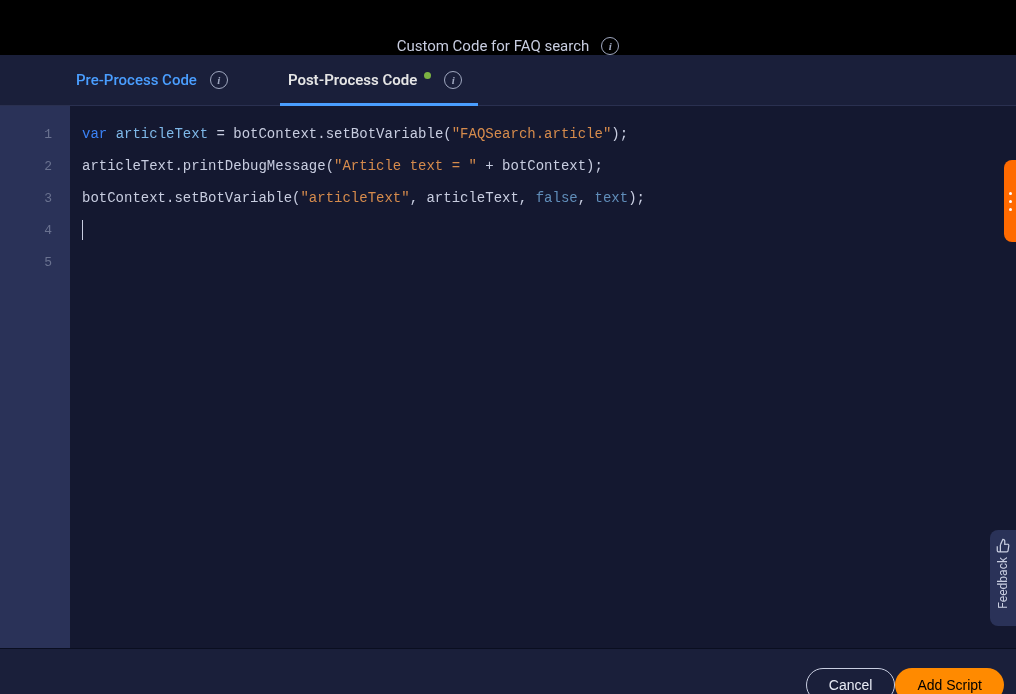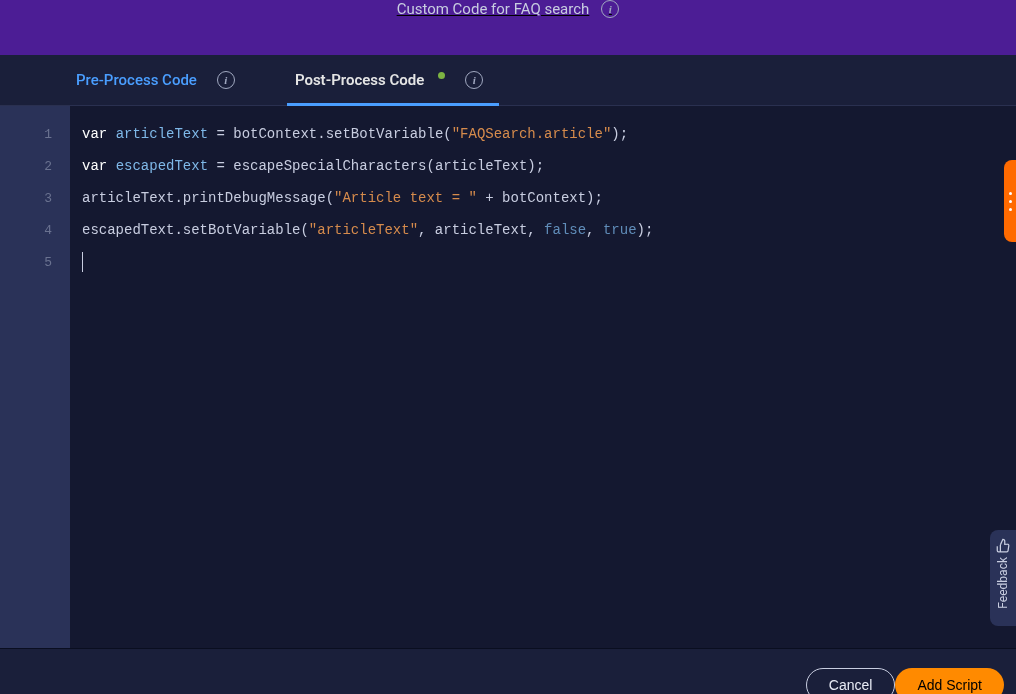--- a/index.html
+++ b/index.html
@@ -7,42 +7,42 @@
       width: 1016px;
       height: 694px;
       background: #1a1f3a;
       font-family: -apple-system, BlinkMacSystemFont, "Segoe UI", Roboto, sans-serif;
       overflow: hidden;
       position: relative;
     }
     .header {
       height: 55px;
       display: flex;
-      align-items: flex-start;
+      align-items: flex-end;
       justify-content: center;
       gap: 12px;
-      background: #4c1d95;
+      background: #000000;
       text-decoration: underline;
     }
     .header-title {
       color: #c8cde0;
       font-size: 15px;
     }
     .tabs {
       height: 50px;
       display: flex;
       align-items: center;
       gap: 60px;
       padding-left: 76px;
       background: #1a1f3a;
     }
     .tab {
       display: flex;
       align-items: center;
-      gap: 20px;
+      gap: 13px;
       height: 100%;
       position: relative;
       cursor: pointer;
     }
     .tab-label {
       font-size: 15px;
       font-weight: 500;
     }
     .tab.inactive .tab-label { color: #4a9eff; }
     .tab.active .tab-label { color: #e5e5e5; font-weight: 600; }
@@ -105,21 +105,21 @@
       font-family: "Menlo", "Monaco", "Courier New", monospace;
       font-size: 14px;
       line-height: 32px;
       position: relative;
     }
     .code-line {
       height: 32px;
       white-space: pre;
       color: #c8cde0;
     }
-    .kw-var { color: #ffffff; text-align: center; }
+    .kw-var { color: #3b82f6; text-align: center; }
     .ident { color: #7fb8e8; }
     .str { color: #d68b4c; }
     .bool { color: #608db9; }
     .cursor {
       display: inline-block;
       width: 1px;
       height: 20px;
       background: #c8cde0;
       vertical-align: middle;
     }
@@ -221,23 +221,22 @@
 <div class="editor-container">
   <div class="gutter">
     <div class="line-number">1</div>
     <div class="line-number">2</div>
     <div class="line-number">3</div>
     <div class="line-number">4</div>
     <div class="line-number">5</div>
   </div>
   <div class="code-area">
     <div class="code-line"><span class="kw-var">var</span> <span class="ident">articleText</span><span> = botContext.setBotVariable(</span><span class="str">"FAQSearch.article"</span><span>);</span></div>
-    <div class="code-line"><span class="kw-var">var</span> <span class="ident">escapedText</span><span> = escapeSpecialCharacters(articleText);</span></div>
     <div class="code-line"><span>articleText.printDebugMessage(</span><span class="str">"Article text = "</span><span> + botContext);</span></div>
-    <div class="code-line"><span>escapedText.setBotVariable(</span><span class="str">"articleText"</span><span>, articleText, </span><span class="bool">false</span><span>, </span><span class="bool">true</span><span>);</span></div>
+    <div class="code-line"><span>botContext.setBotVariable(</span><span class="str">"articleText"</span><span>, articleText, </span><span class="bool">false</span><span>, </span><span class="bool">text</span><span>);</span></div>
     <div class="code-line"><span class="cursor"></span></div>
   </div>
 </div>
 
 <div class="footer">
   <button class="btn btn-secondary">Cancel</button>
   <button class="btn btn-primary">Add Script</button>
 </div>
 
 <div class="side-handle">

